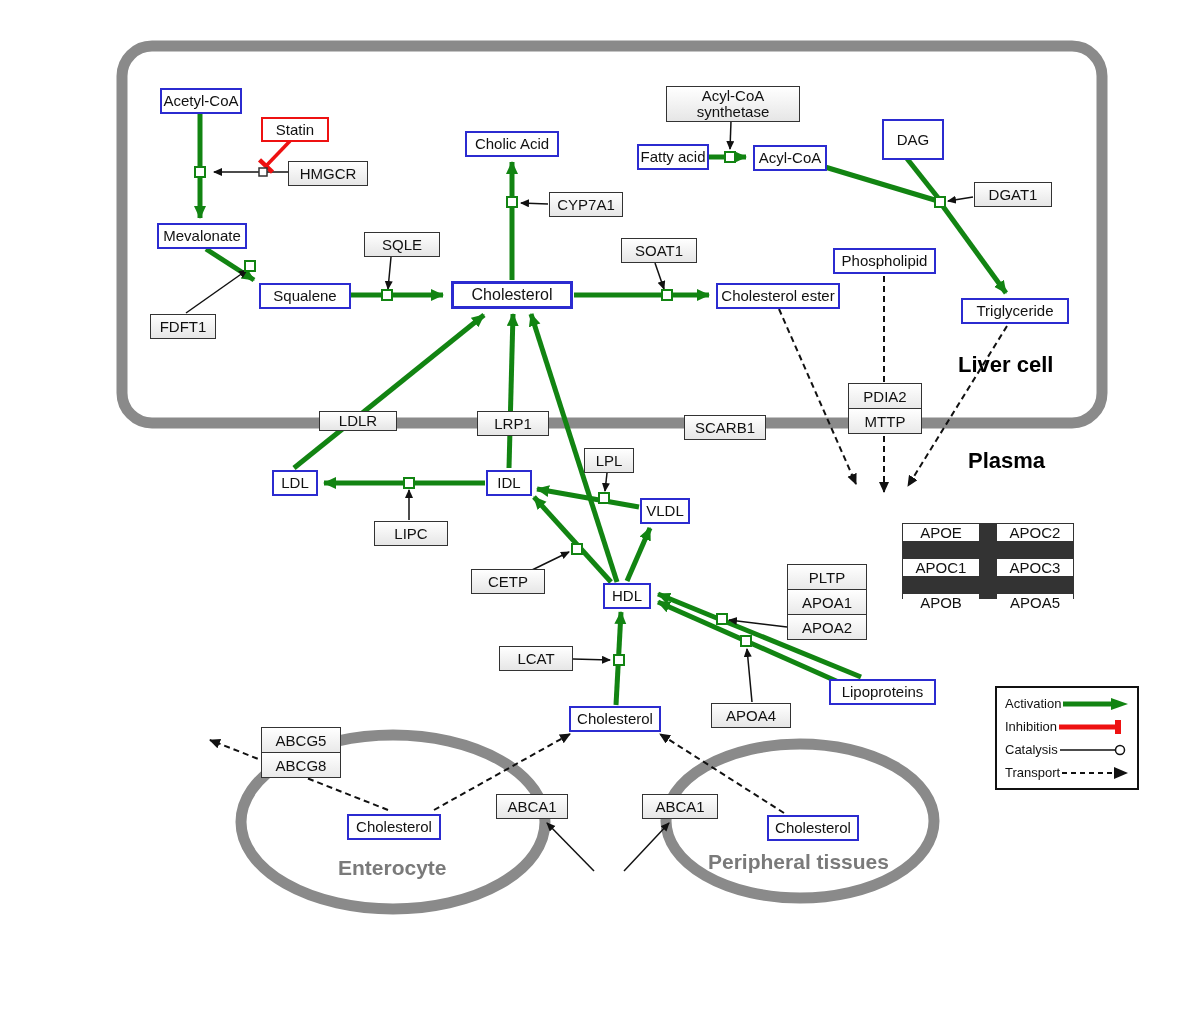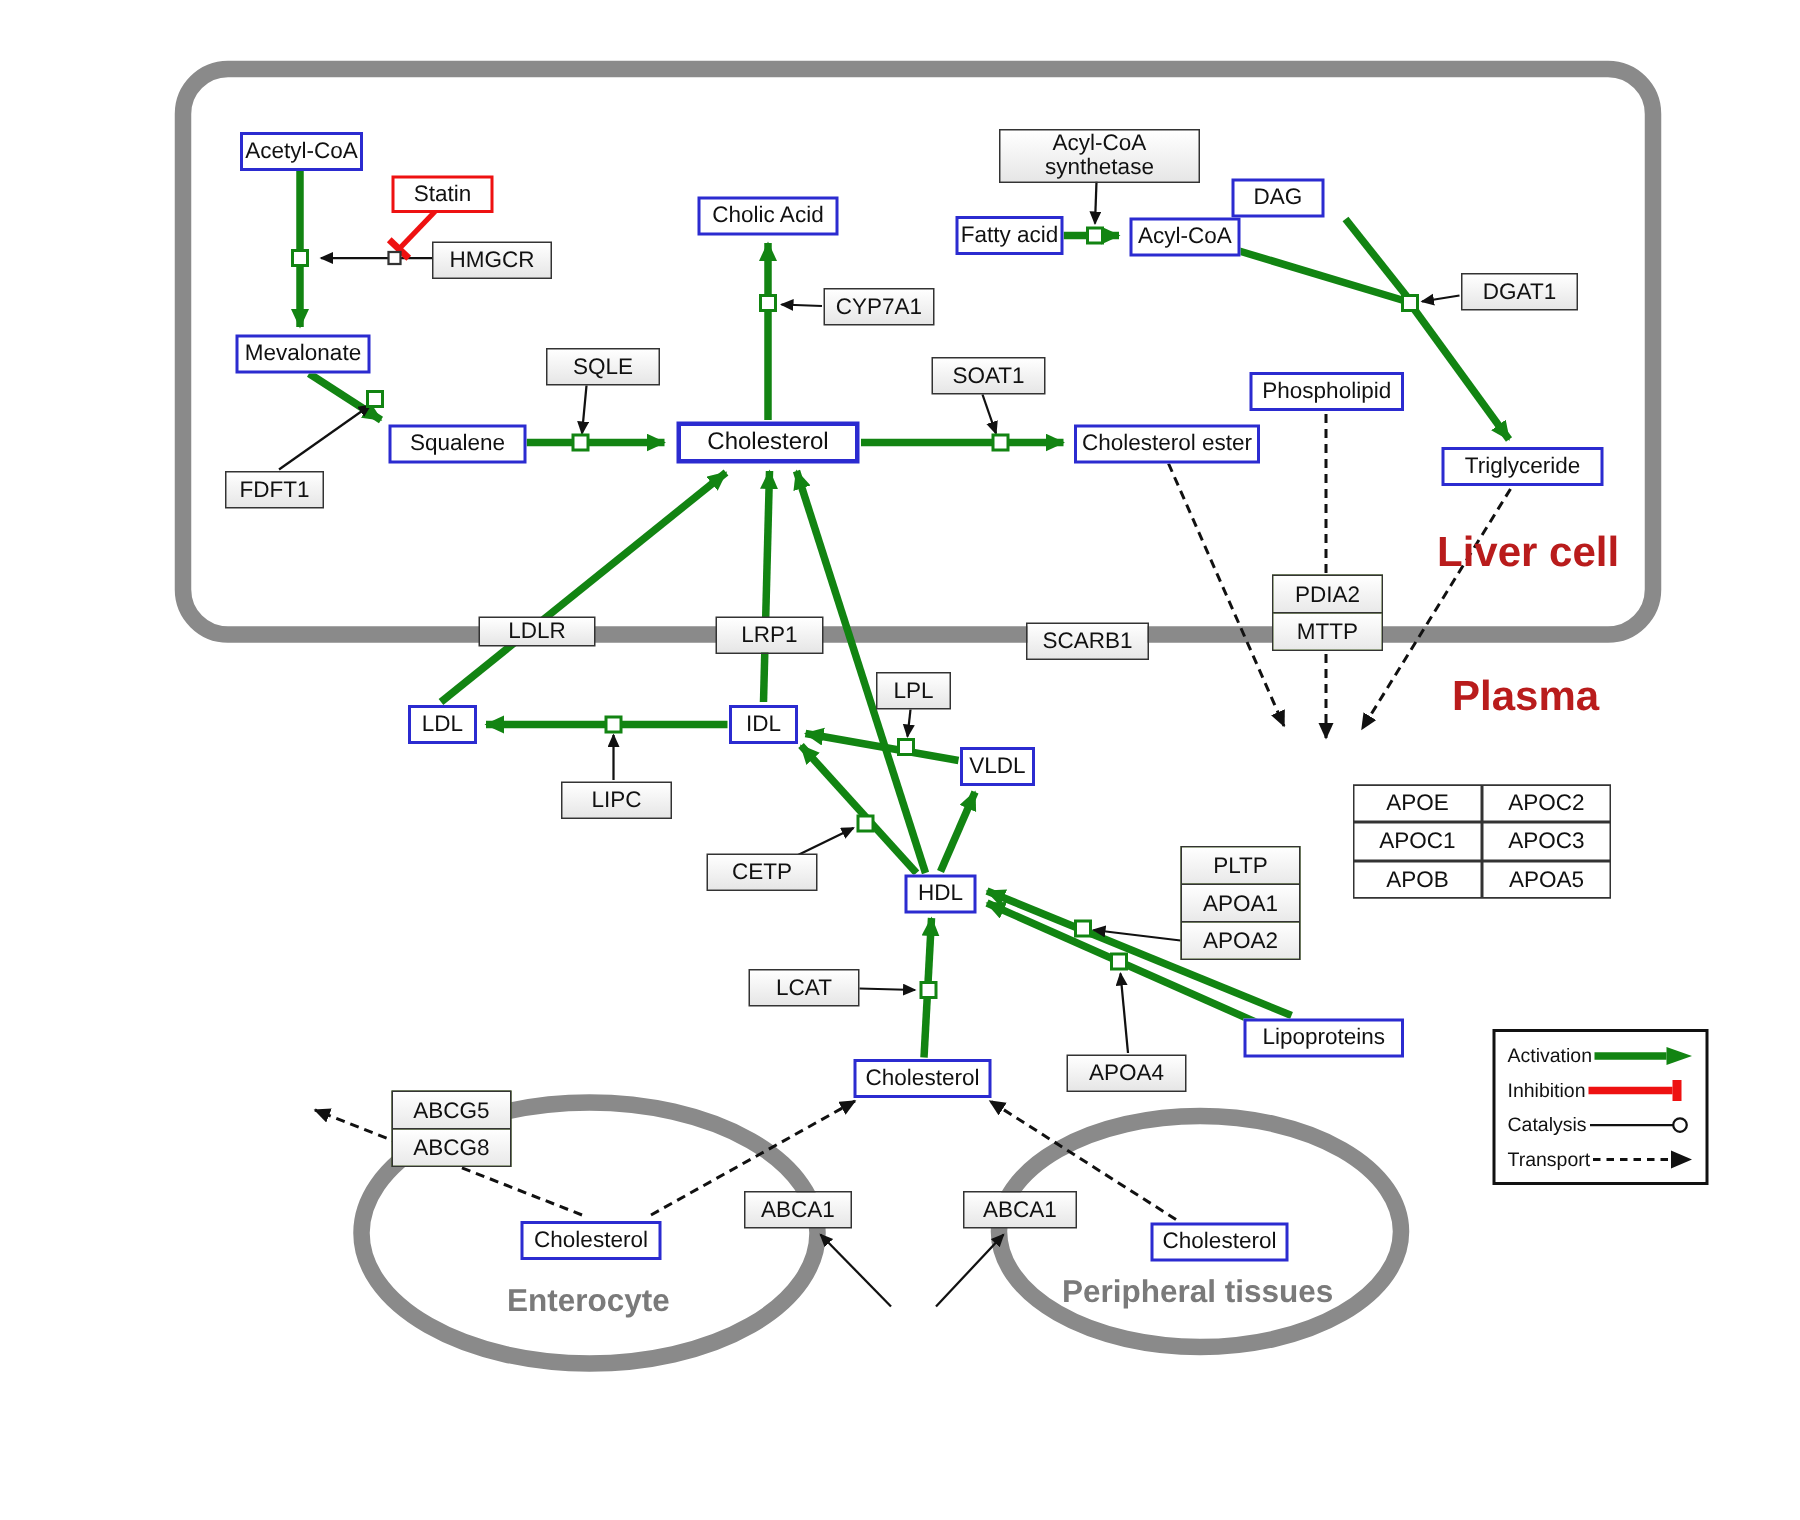--- a/index.html
+++ b/index.html
@@ -19,25 +19,25 @@
   .node.inhib{border:2px solid #ee1111;background:#ffffff;}
   .node.wrap{white-space:normal;}
   .stack{position:absolute;border:1px solid #333;box-sizing:border-box;z-index:2;
     background:#4d7c0f;display:flex;flex-direction:column;}
   .stack .row{
     flex:1;display:flex;align-items:center;justify-content:center;
     font-size:15px;background:linear-gradient(180deg,#ffffff 0%,#e9e9e9 100%);
     border-top:1px solid #333;box-sizing:border-box;}
   .stack .row:first-child{border-top:none;}
   .apo-table{position:absolute;display:grid;grid-template-columns:1fr 1fr;
-    gap:2px;background:#333;border:1px solid #333;box-sizing:border-box;z-index:2;}
+    gap:18px;background:#333;border:1px solid #333;box-sizing:border-box;z-index:2;}
   .apo-cell{background:#fff;display:flex;align-items:center;justify-content:center;
     font-size:15px;}
   .comp-label{position:absolute;font-weight:bold;color:#6b6b6b;z-index:1;}
-  .comp-label.big{font-size:28px;color:#b91c1c;}
+  .comp-label.big{font-size:22px;color:#000000;}
   .comp-label.mid{font-size:21px;color:#7a7a7a;}
   #legend{
     position:absolute;left:995px;top:686px;width:144px;height:104px;
     border:2.5px solid #111;background:#fff;z-index:3;box-sizing:border-box;
     display:flex;flex-direction:column;justify-content:space-around;padding:4px 8px;}
   .leg-row{display:flex;align-items:center;justify-content:space-between;}
   .leg-label{font-size:13px;}
   .leg-ico{width:72px;height:16px;flex:none;}
 </style>
 </head>
@@ -142,21 +142,21 @@
   <div class="comp-label mid" style="left:708px;top:850px;">Peripheral tissues</div>
 
   <div class="node met" style="left:160px;top:88px;width:82px;height:26px">Acetyl-CoA</div>
   <div class="node met" style="left:157px;top:223px;width:90px;height:26px">Mevalonate</div>
   <div class="node met" style="left:259px;top:283px;width:92px;height:26px">Squalene</div>
   <div class="node met" style="left:465px;top:131px;width:94px;height:26px">Cholic Acid</div>
   <div class="node met-big" style="left:451px;top:281px;width:122px;height:28px">Cholesterol</div>
   <div class="node met" style="left:716px;top:283px;width:124px;height:26px">Cholesterol ester</div>
   <div class="node met" style="left:637px;top:144px;width:72px;height:26px">Fatty acid</div>
   <div class="node met" style="left:753px;top:145px;width:74px;height:26px">Acyl-CoA</div>
-  <div class="node met" style="left:821px;top:119px;width:62px;height:26px">DAG</div>
+  <div class="node met" style="left:882px;top:119px;width:62px;height:41px">DAG</div>
   <div class="node met" style="left:833px;top:248px;width:103px;height:26px">Phospholipid</div>
   <div class="node met" style="left:961px;top:298px;width:108px;height:26px">Triglyceride</div>
   <div class="node met" style="left:272px;top:470px;width:46px;height:26px">LDL</div>
   <div class="node met" style="left:486px;top:470px;width:46px;height:26px">IDL</div>
   <div class="node met" style="left:640px;top:498px;width:50px;height:26px">VLDL</div>
   <div class="node met" style="left:603px;top:583px;width:48px;height:26px">HDL</div>
   <div class="node met" style="left:829px;top:679px;width:107px;height:26px">Lipoproteins</div>
   <div class="node met" style="left:569px;top:706px;width:92px;height:26px">Cholesterol</div>
   <div class="node met" style="left:347px;top:814px;width:94px;height:26px">Cholesterol</div>
   <div class="node met" style="left:767px;top:815px;width:92px;height:26px">Cholesterol</div>

